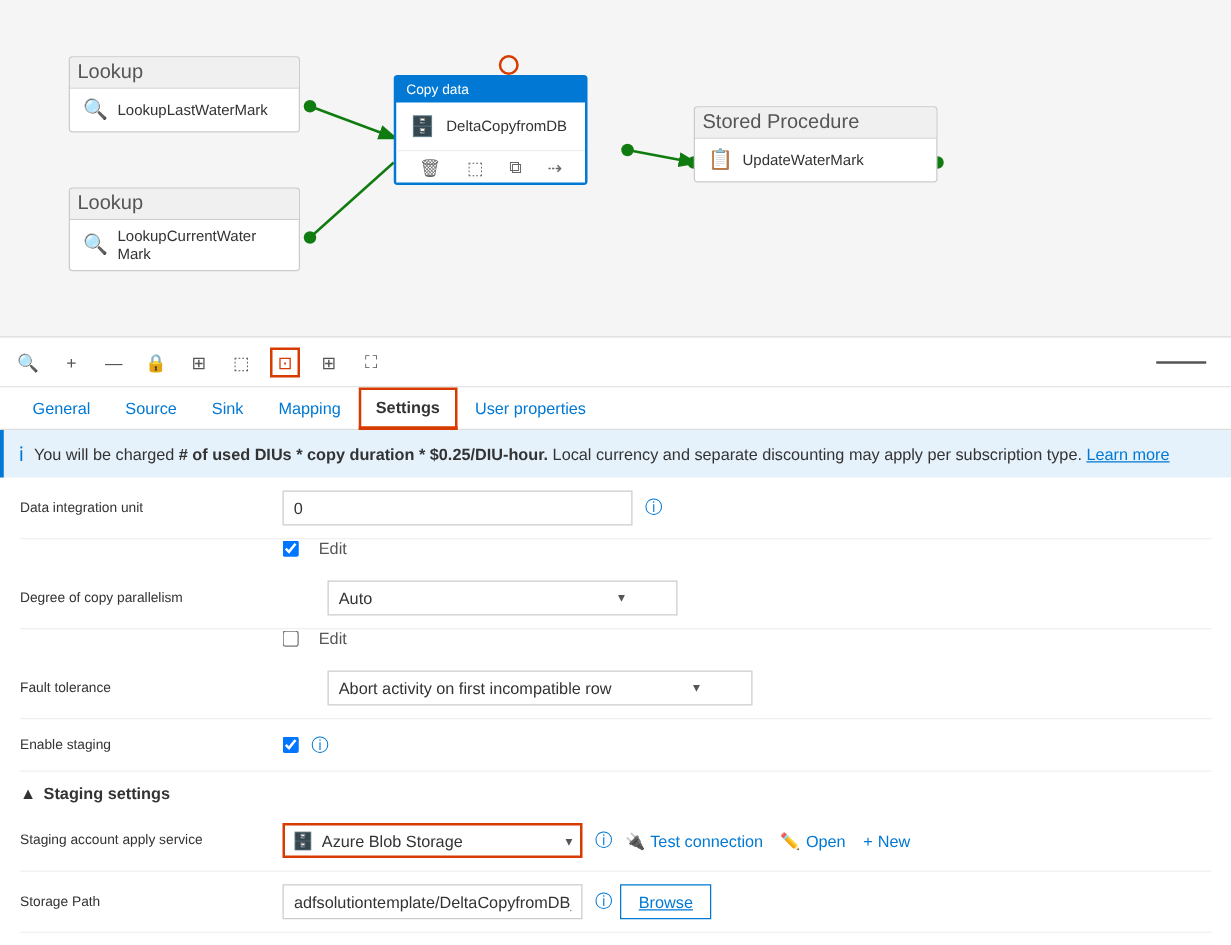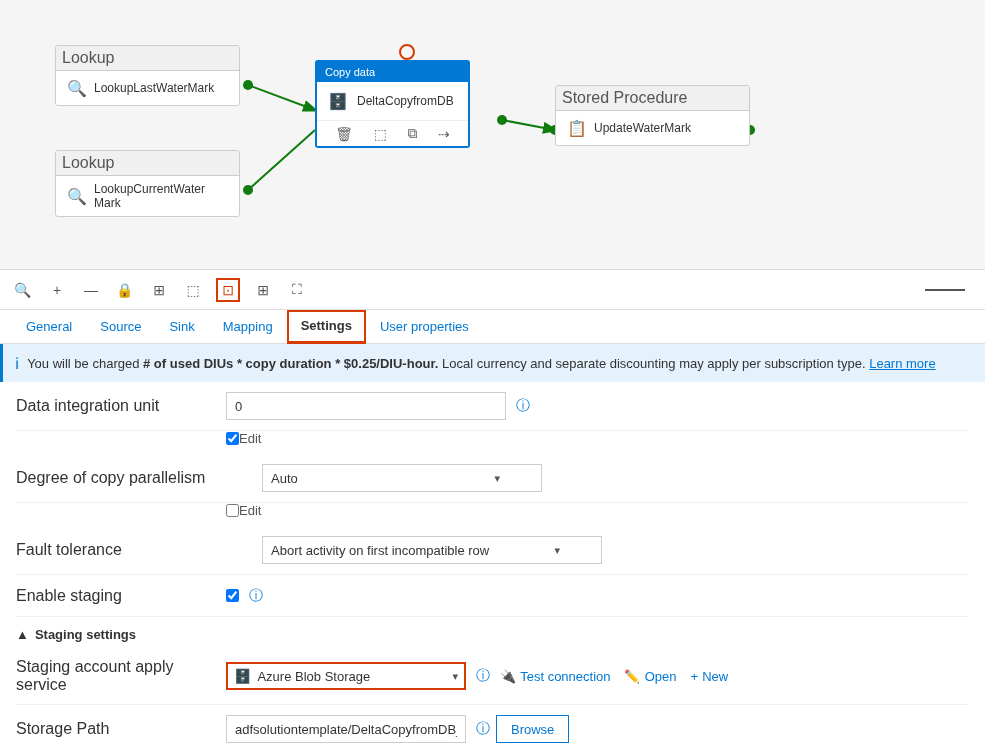--- a/index.html
+++ b/index.html
@@ -160,42 +160,42 @@
     .form-row {
       display: flex;
       align-items: center;
       padding: 10px 0;
       border-bottom: 1px solid #f0f0f0;
       min-height: 42px;
     }
     .form-label {
       width: 210px;
       color: #333;
-      font-size: 16px;
+      font-size: 11px;
       flex-shrink: 0;
     }
     .form-control {
       display: flex;
       align-items: center;
       gap: 6px;
       flex: 1;
     }
 
     input[type="text"] {
       border: 1px solid #ccc;
       padding: 4px 8px;
       font-size: 13px;
       height: 28px;
       color: #333;
     }
 
     .checkbox-wrap {
       display: flex;
       align-items: center;
-      gap: 0;
+      gap: 16px;
       color: #555;
       font-size: 12px;
     }
     input[type="checkbox"] {
       cursor: pointer;
     }
 
     select, .dropdown-fake {
       border: 1px solid #ccc;
       padding: 4px 8px;
@@ -279,20 +279,21 @@
       width: 240px;
     }
     .btn-browse {
       background: #fff;
       border: 1px solid #0078d4;
       color: #0078d4;
       padding: 4px 14px;
       font-size: 13px;
       cursor: pointer;
       height: 28px;
+      text-decoration: underline;
     }
 
     .link-btn {
       background: none;
       border: none;
       color: #0078d4;
       font-size: 13px;
       cursor: pointer;
       display: inline-flex;
       align-items: center;

